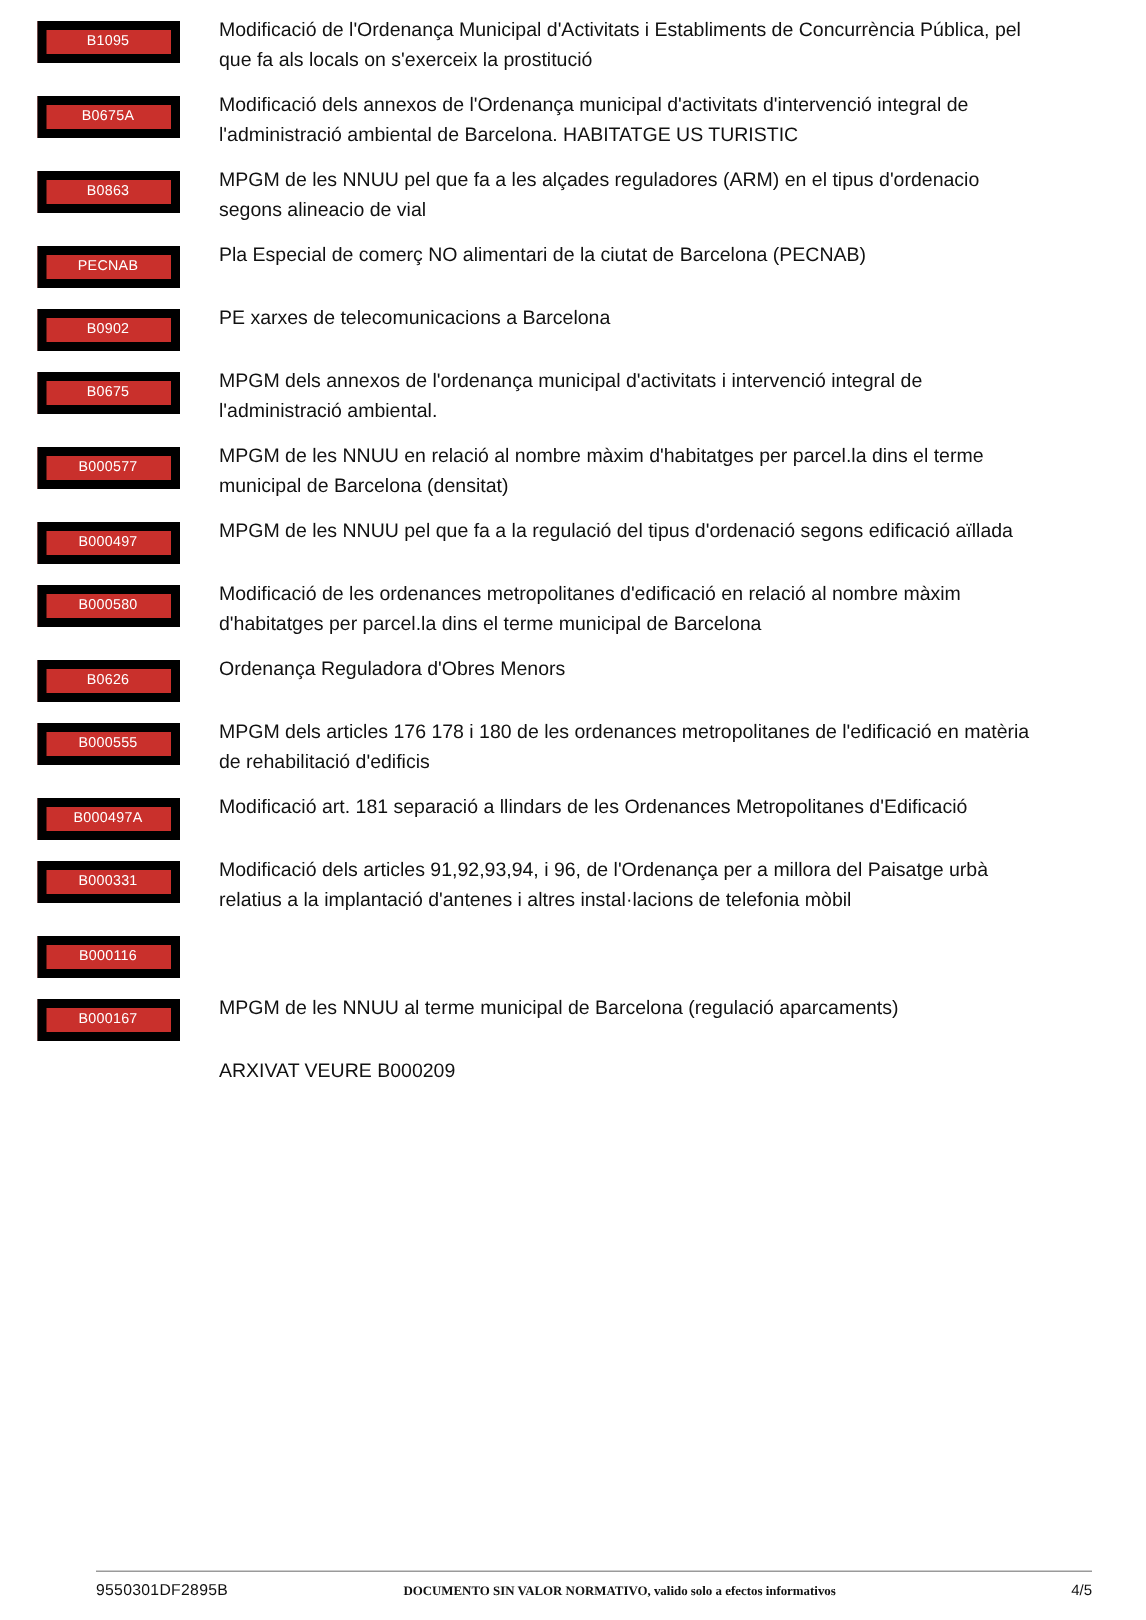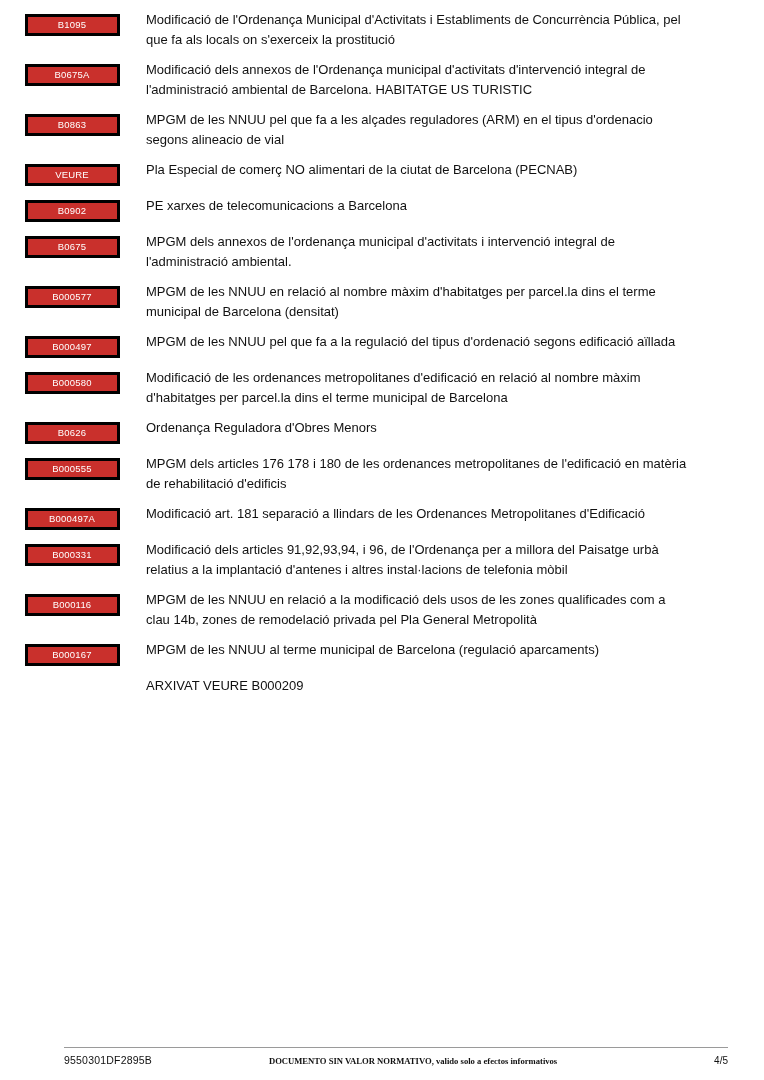--- a/index.html
+++ b/index.html
@@ -42,21 +42,21 @@
     display: inline-block;
     background: #c9302c;
     color: #ffffff;
     font-size: 9.5px;
     font-family: "Liberation Sans", sans-serif;
     letter-spacing: 0.2px;
     line-height: 12px;
     padding: 2px 0 2px 0;
     width: 95px;
     text-align: center;
-    border: 3px solid #000000;
+    border: 6px solid #000000;
   }
   .desc-cell {
     flex: 1 1 auto;
     padding-left: 22px;
     padding-right: 52px;
     font-size: 13px;
     line-height: 20px;
     color: #111111;
   }
   .note-entry .code-cell { visibility: hidden; }
@@ -125,21 +125,21 @@
 
     <div class="entry">
       <div class="code-cell">
         <span class="code-badge">B0863</span>
       </div>
       <div class="desc-cell">MPGM de les NNUU pel que fa a les alçades reguladores (ARM) en el tipus d'ordenacio segons alineacio de vial</div>
     </div>
 
     <div class="entry">
       <div class="code-cell">
-        <span class="code-badge">VEURE</span>
+        <span class="code-badge">PECNAB</span>
       </div>
       <div class="desc-cell">Pla Especial de comerç NO alimentari de la ciutat de Barcelona (PECNAB)</div>
     </div>
 
     <div class="entry">
       <div class="code-cell">
         <span class="code-badge">B0902</span>
       </div>
       <div class="desc-cell">PE xarxes de telecomunicacions a Barcelona</div>
     </div>
@@ -198,21 +198,20 @@
       <div class="code-cell">
         <span class="code-badge">B000331</span>
       </div>
       <div class="desc-cell">Modificació dels articles 91,92,93,94, i 96, de l'Ordenança per a millora del Paisatge urbà relatius a la implantació d'antenes i altres instal·lacions de telefonia mòbil</div>
     </div>
 
     <div class="entry">
       <div class="code-cell">
         <span class="code-badge">B000116</span>
       </div>
-      <div class="desc-cell">MPGM de les NNUU en relació a la modificació dels usos de les zones qualificades com a clau 14b, zones de remodelació privada pel Pla General Metropolità</div>
     </div>
 
     <div class="entry">
       <div class="code-cell">
         <span class="code-badge">B000167</span>
       </div>
       <div class="desc-cell">MPGM de les NNUU al terme municipal de Barcelona (regulació aparcaments)</div>
     </div>
 
     <div class="entry note-entry">

